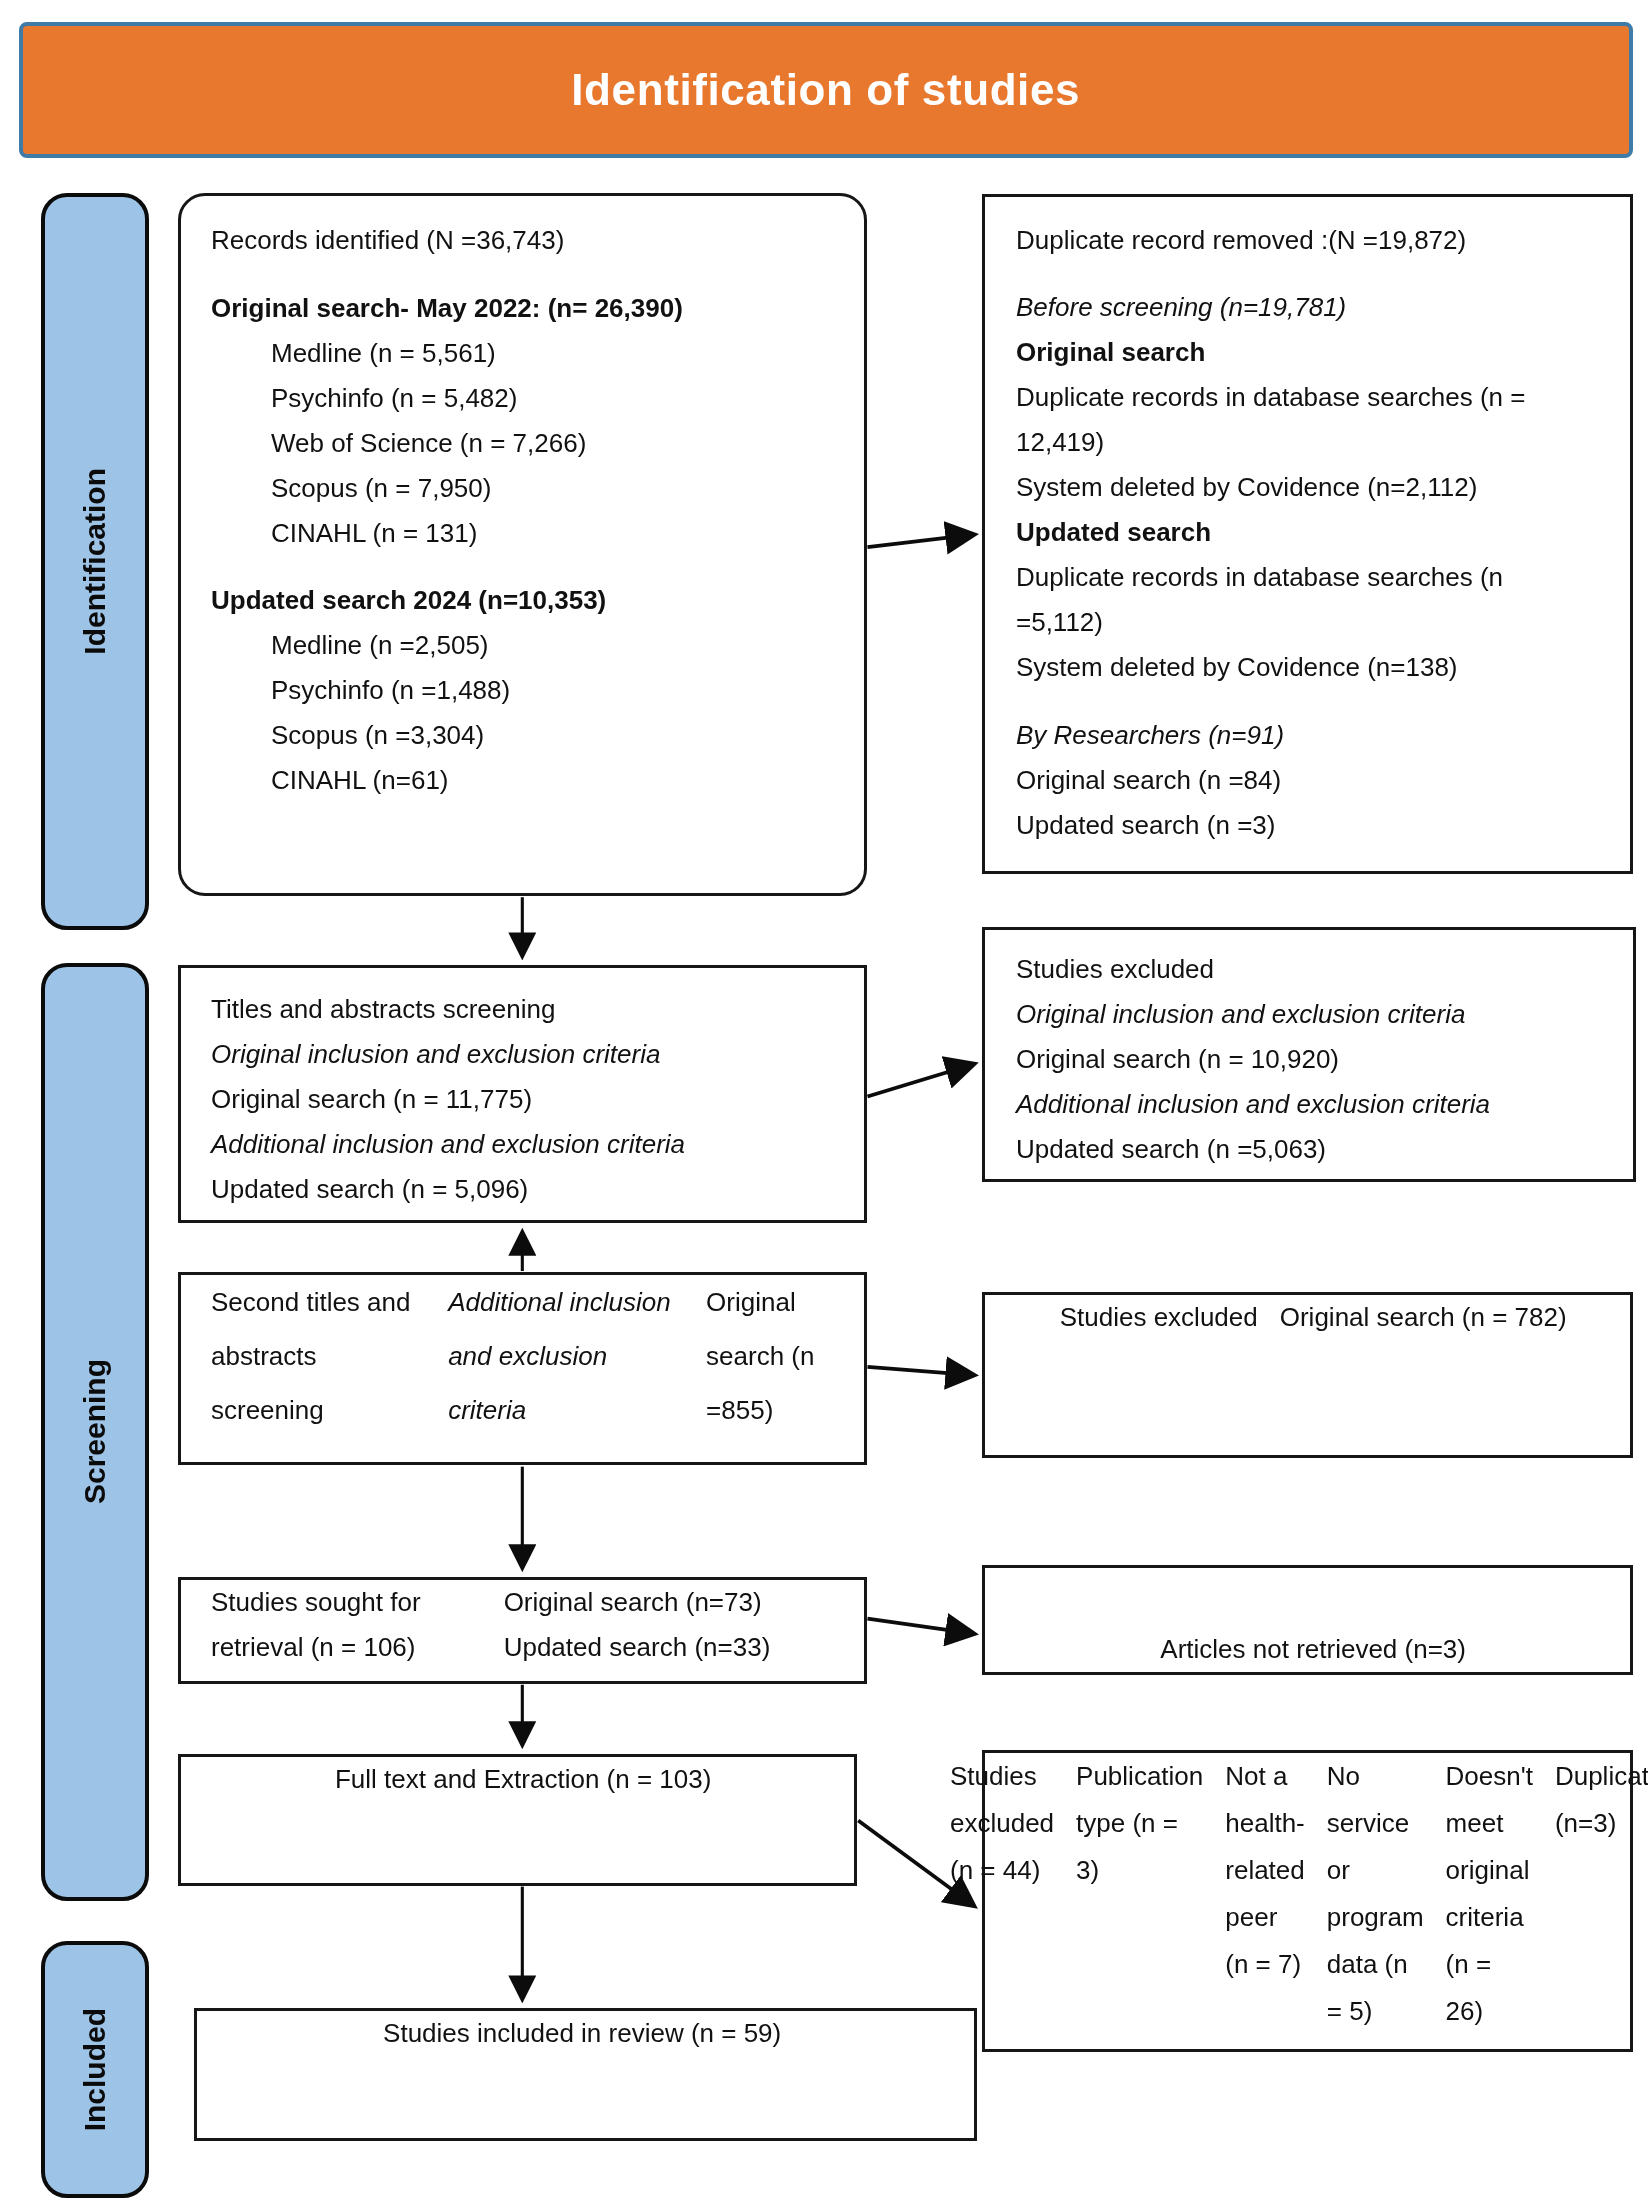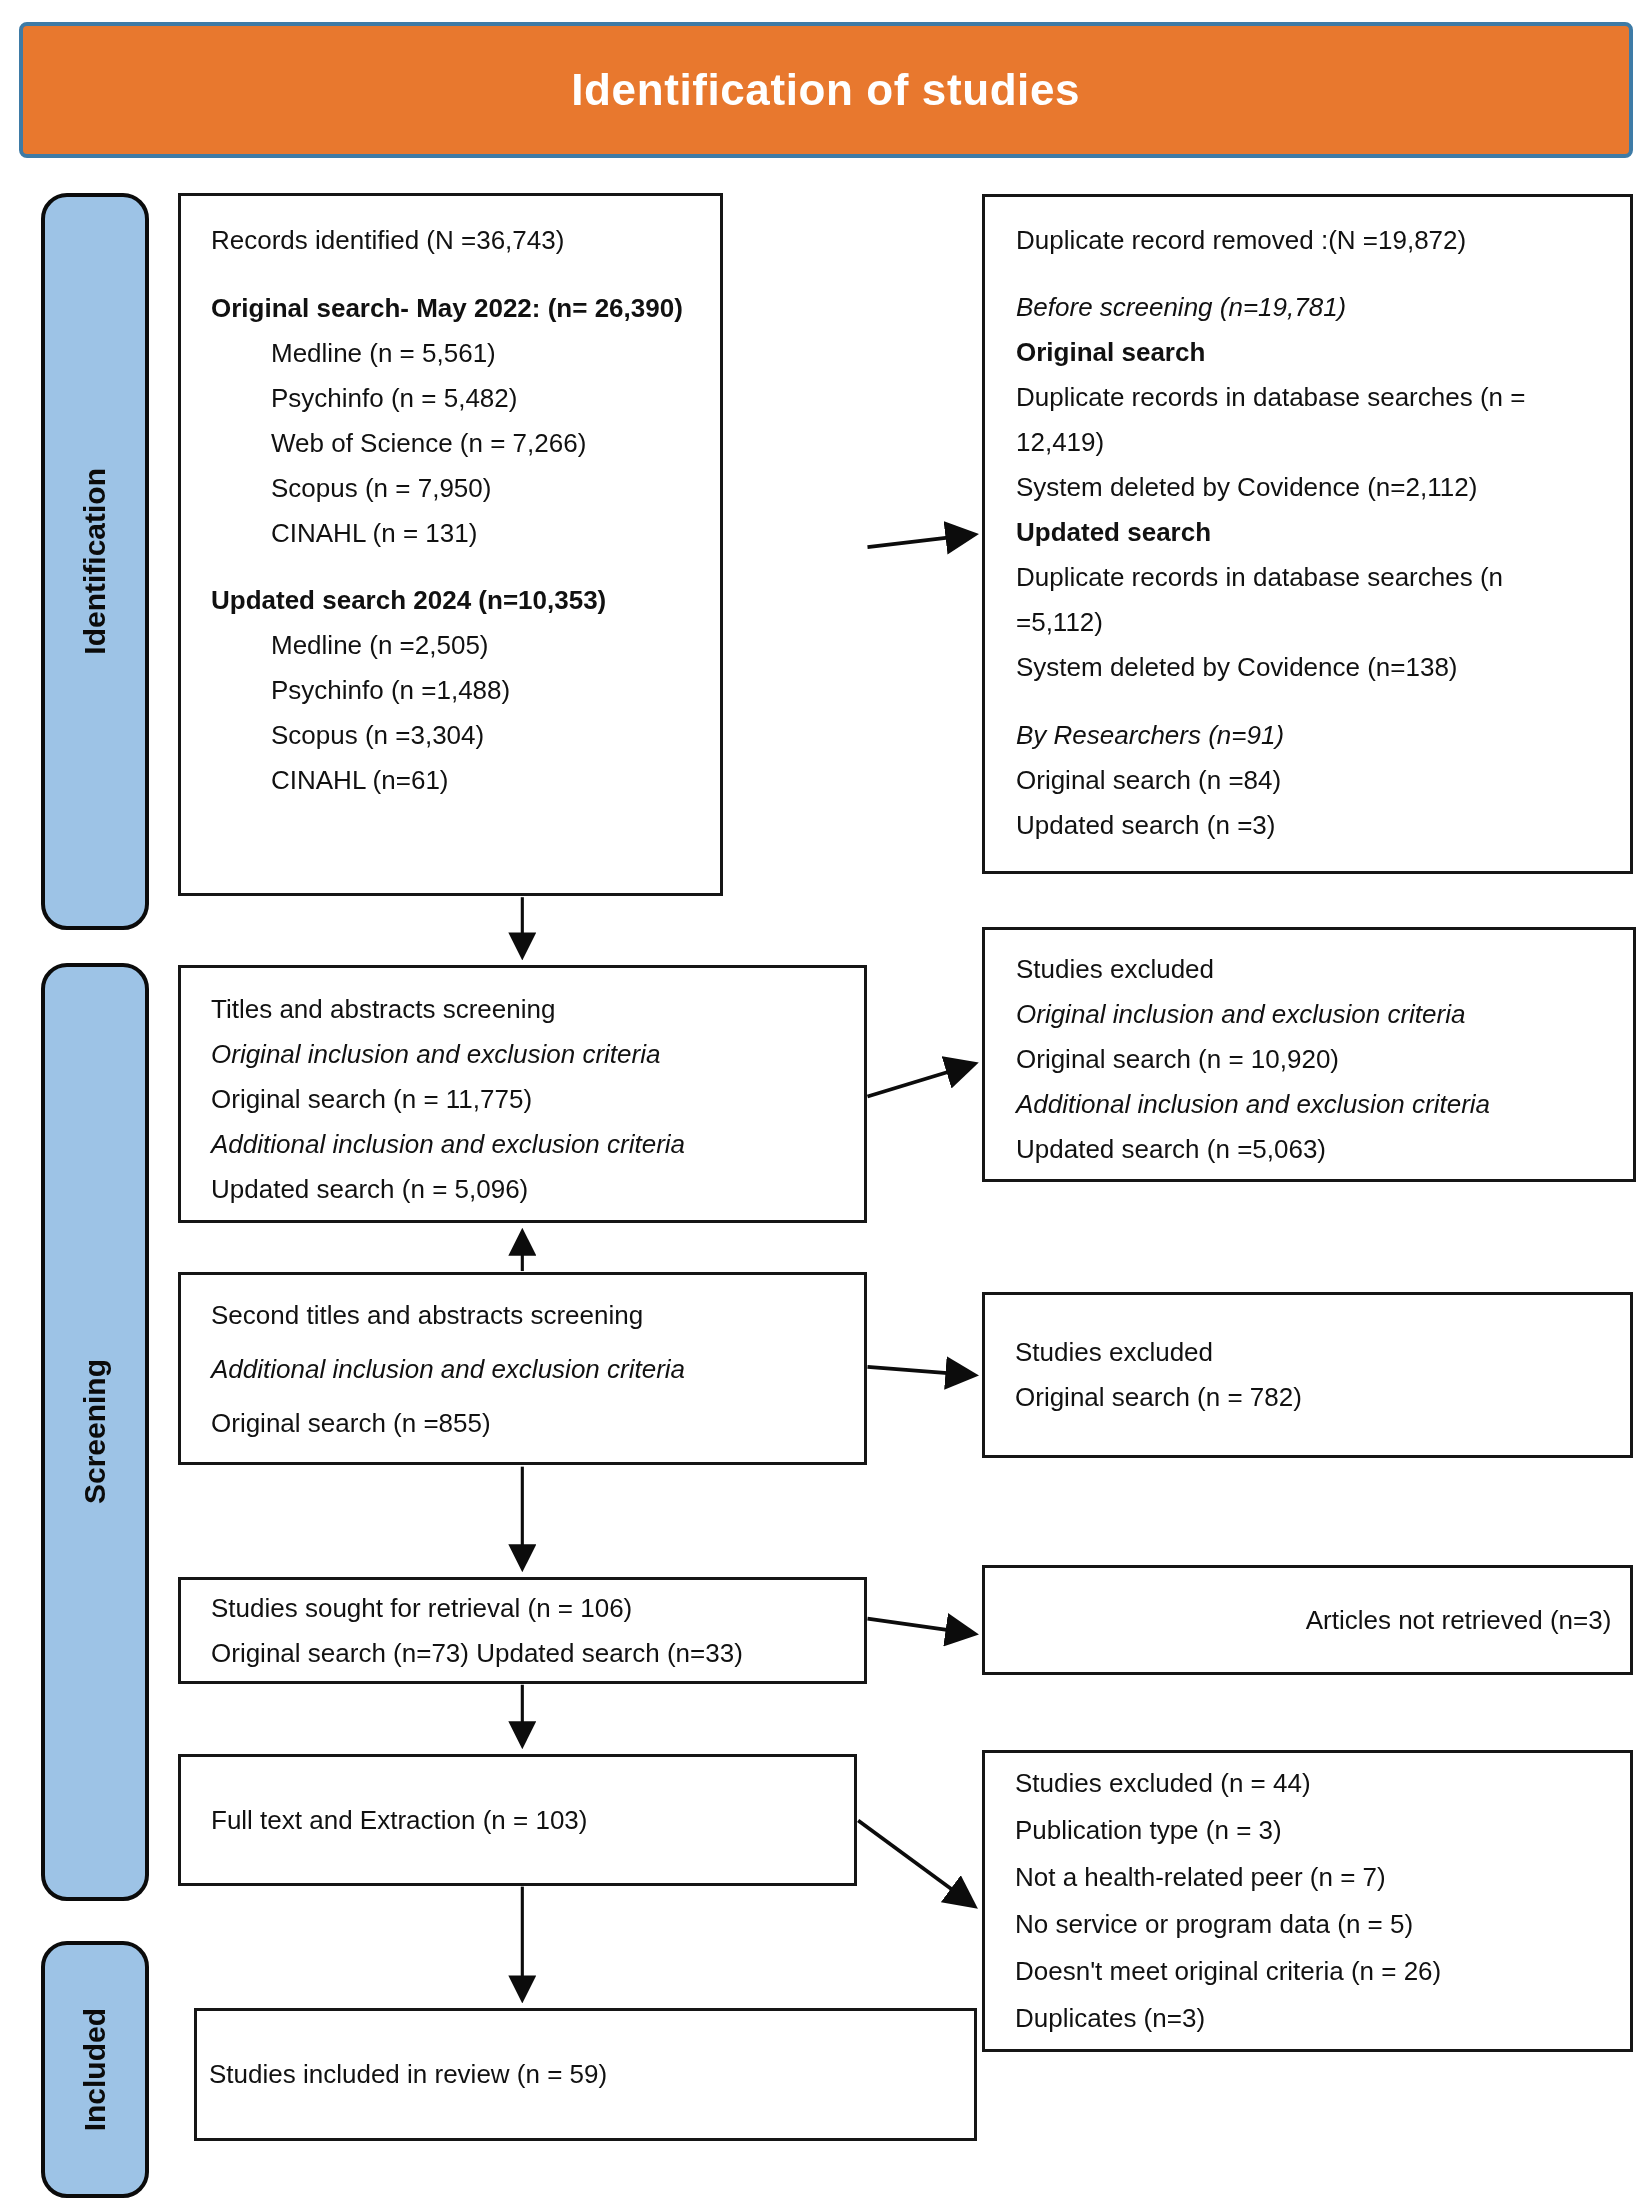--- a/index.html
+++ b/index.html
@@ -8,21 +8,21 @@
   .hdr{position:absolute;left:18.7px;top:22.4px;width:1606px;height:128px;
        background:#e8782e;border:4.4px solid #3e7ba6;border-radius:8px;
        display:flex;align-items:center;justify-content:center;}
   .hdr-title{color:#ffffff;font-size:44px;font-weight:600;letter-spacing:0.6px;}
   .side{position:absolute;left:41px;width:100px;background:#9dc3e6;border:4.4px solid #0b0b0b;
         border-radius:26px;display:flex;align-items:center;justify-content:center;}
   .side span{writing-mode:vertical-rl;transform:rotate(180deg);font-weight:bold;font-size:30px;color:#0b0b0b;}
   .box{position:absolute;background:#ffffff;border:3.7px solid #161616;box-sizing:border-box;
        font-size:26px;line-height:45px;}
   .pad{padding:22.4px 25px 18.7px 30px;}
-  .centerv{display:flex;flex-direction:column;justify-content:center;padding-left:30px;padding-right:18.7px;}
+  .centerv{display:flex;flex-direction:row;justify-content:center;padding-left:30px;padding-right:18.7px;gap:22px;}
   .b{font-weight:bold;}
   .i{font-style:italic;}
   .ind{padding-left:60px;}
   .sp{height:22.4px;}
   .lh80 div{line-height:54px;}
   .lh76 div{line-height:47px;}
   svg.overlay{position:absolute;left:0;top:0;width:1649px;height:2205px;pointer-events:none;}
 </style>
 </head>
 <body>
@@ -36,21 +36,21 @@
   <div class="side" style="top:193px;height:729px;">
     <span>Identification</span>
   </div>
   <div class="side" style="top:963px;height:930px;">
     <span>Screening</span>
   </div>
   <div class="side" style="top:1941px;height:249px;">
     <span>Included</span>
   </div>
 
-  <div class="box pad" style="left:178px;top:193px;width:545px;height:703px;">
+  <div class="box pad" style="left:178px;top:193px;width:689px;height:703px;border-radius:27px;">
     <div>Records identified (N =36,743)</div>
     <div class="sp"></div>
     <div class="b">Original search- May 2022: (n= 26,390)</div>
     <div class="ind">Medline (n = 5,561)</div>
     <div class="ind">Psychinfo (n = 5,482)</div>
     <div class="ind">Web of Science (n = 7,266)</div>
     <div class="ind">Scopus (n = 7,950)</div>
     <div class="ind">CINAHL (n = 131)</div>
     <div class="sp"></div>
     <div class="b">Updated search 2024 (n=10,353)</div>

